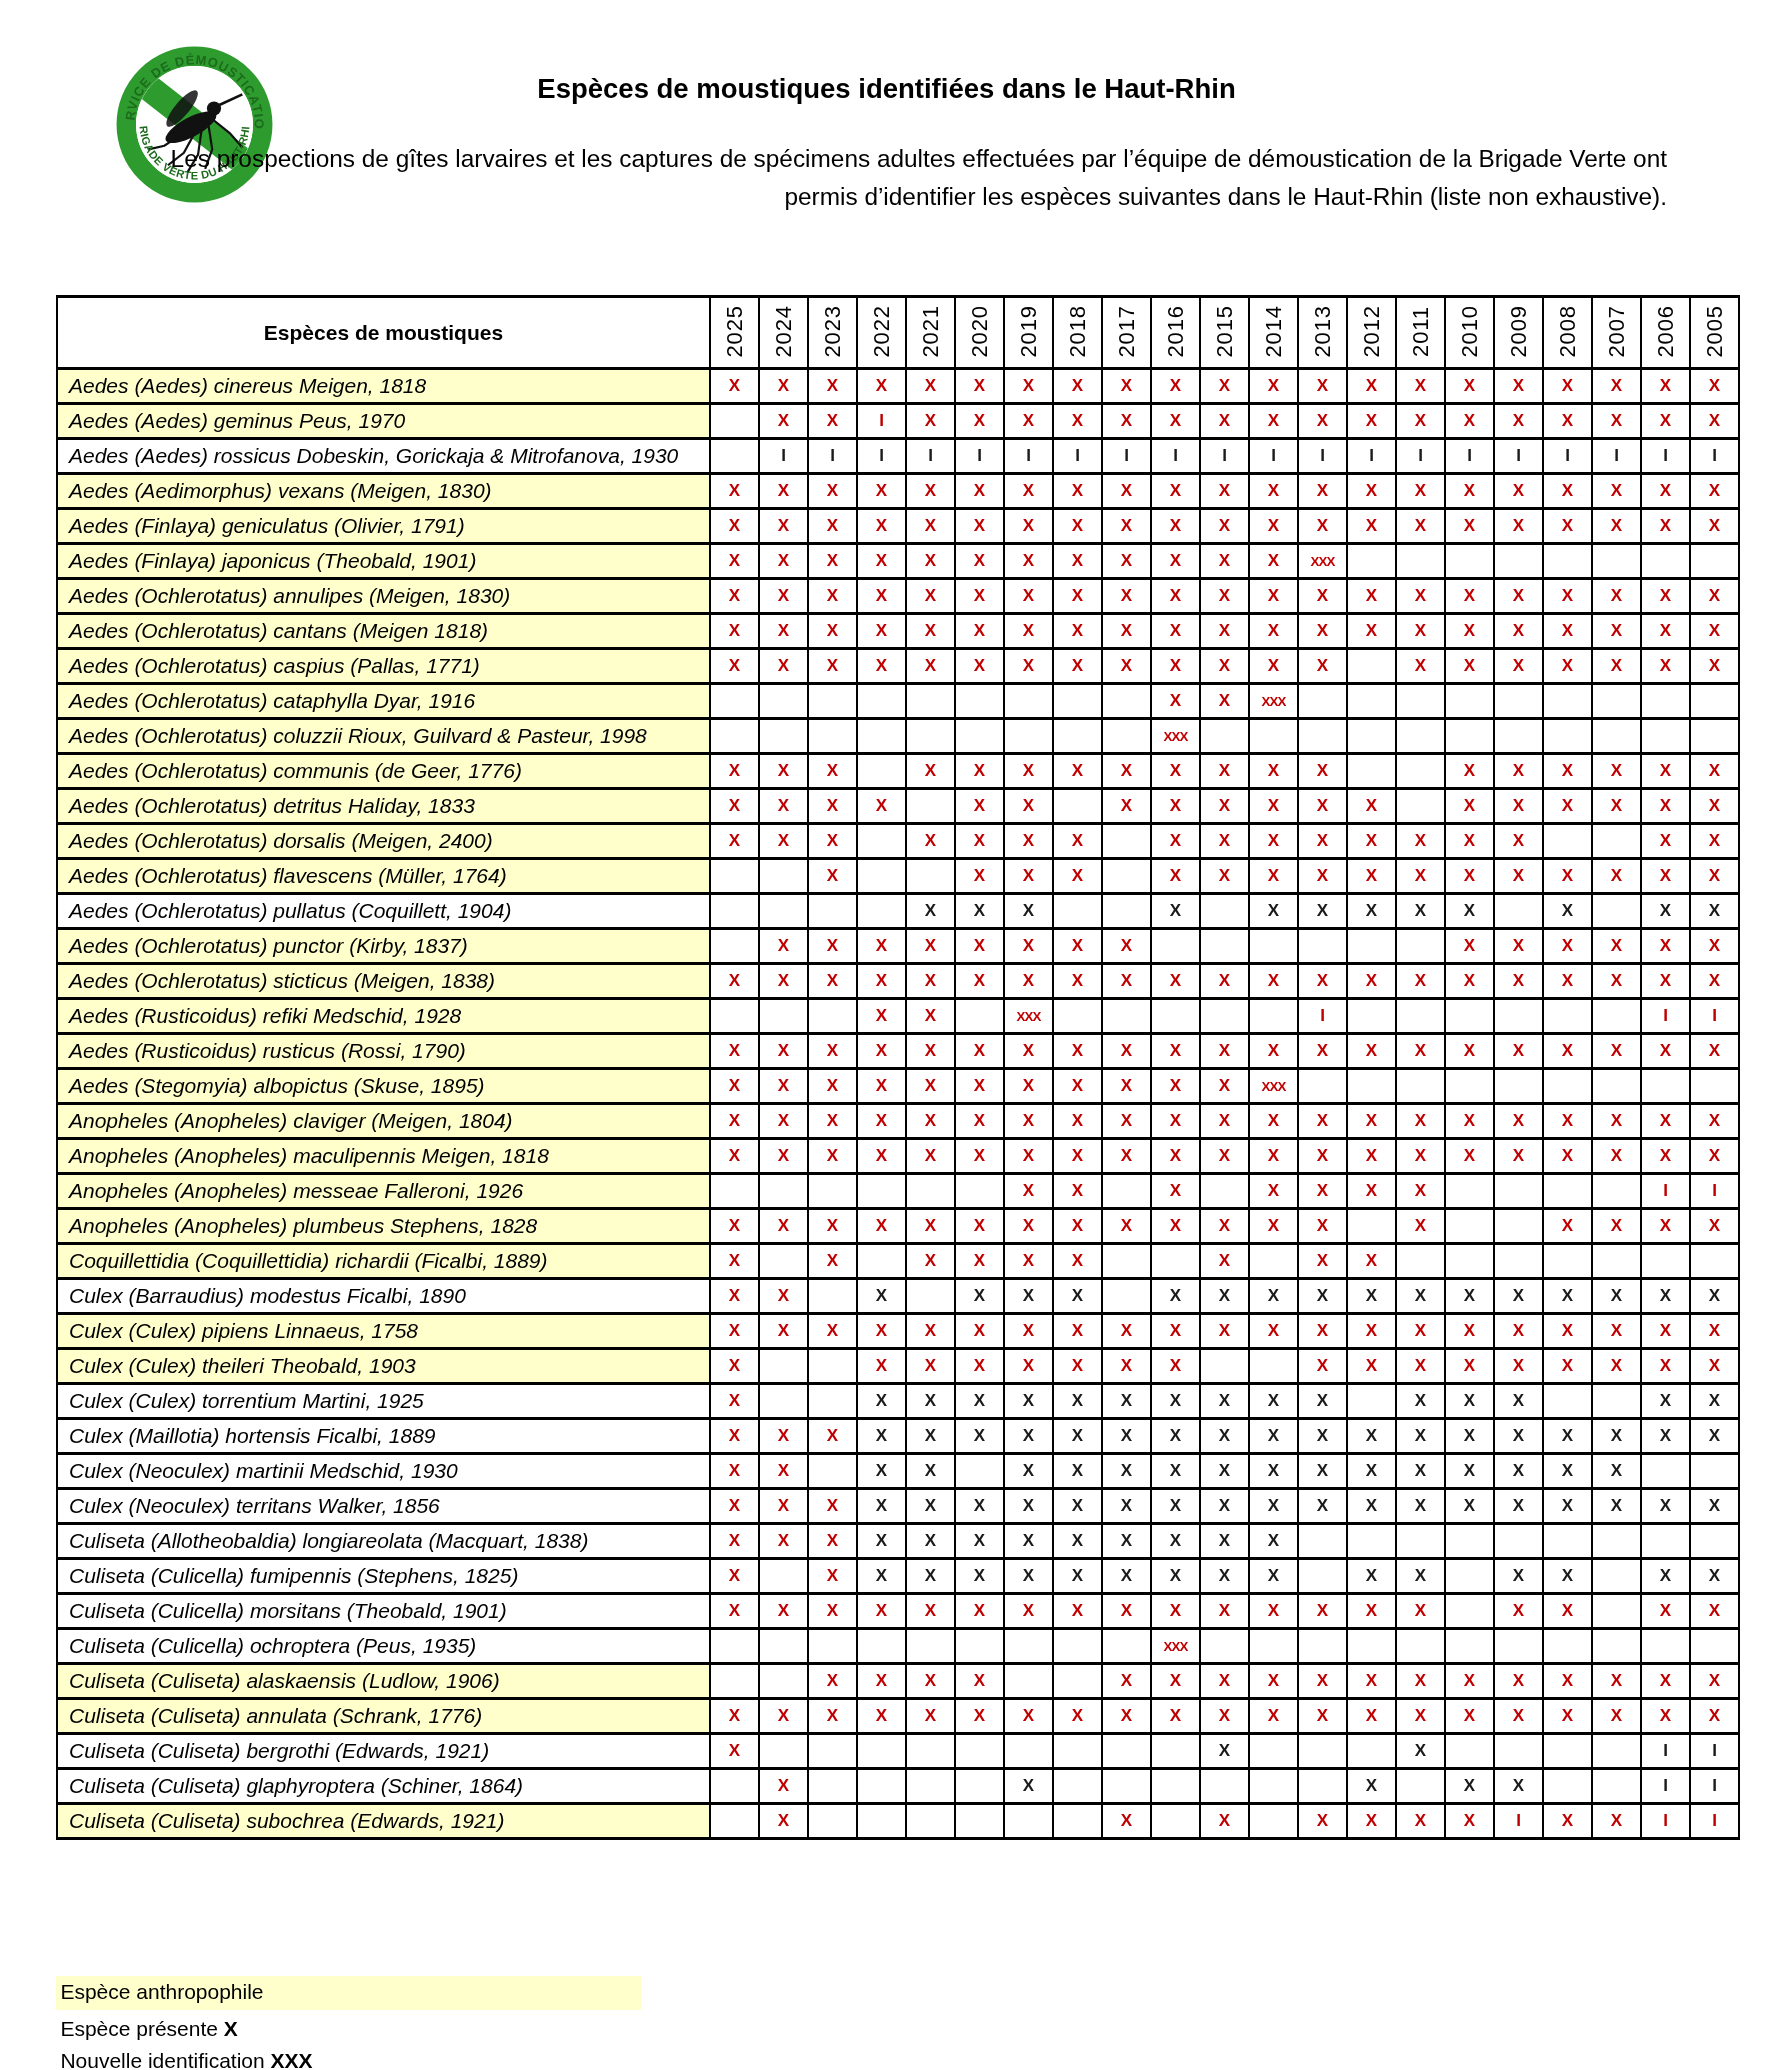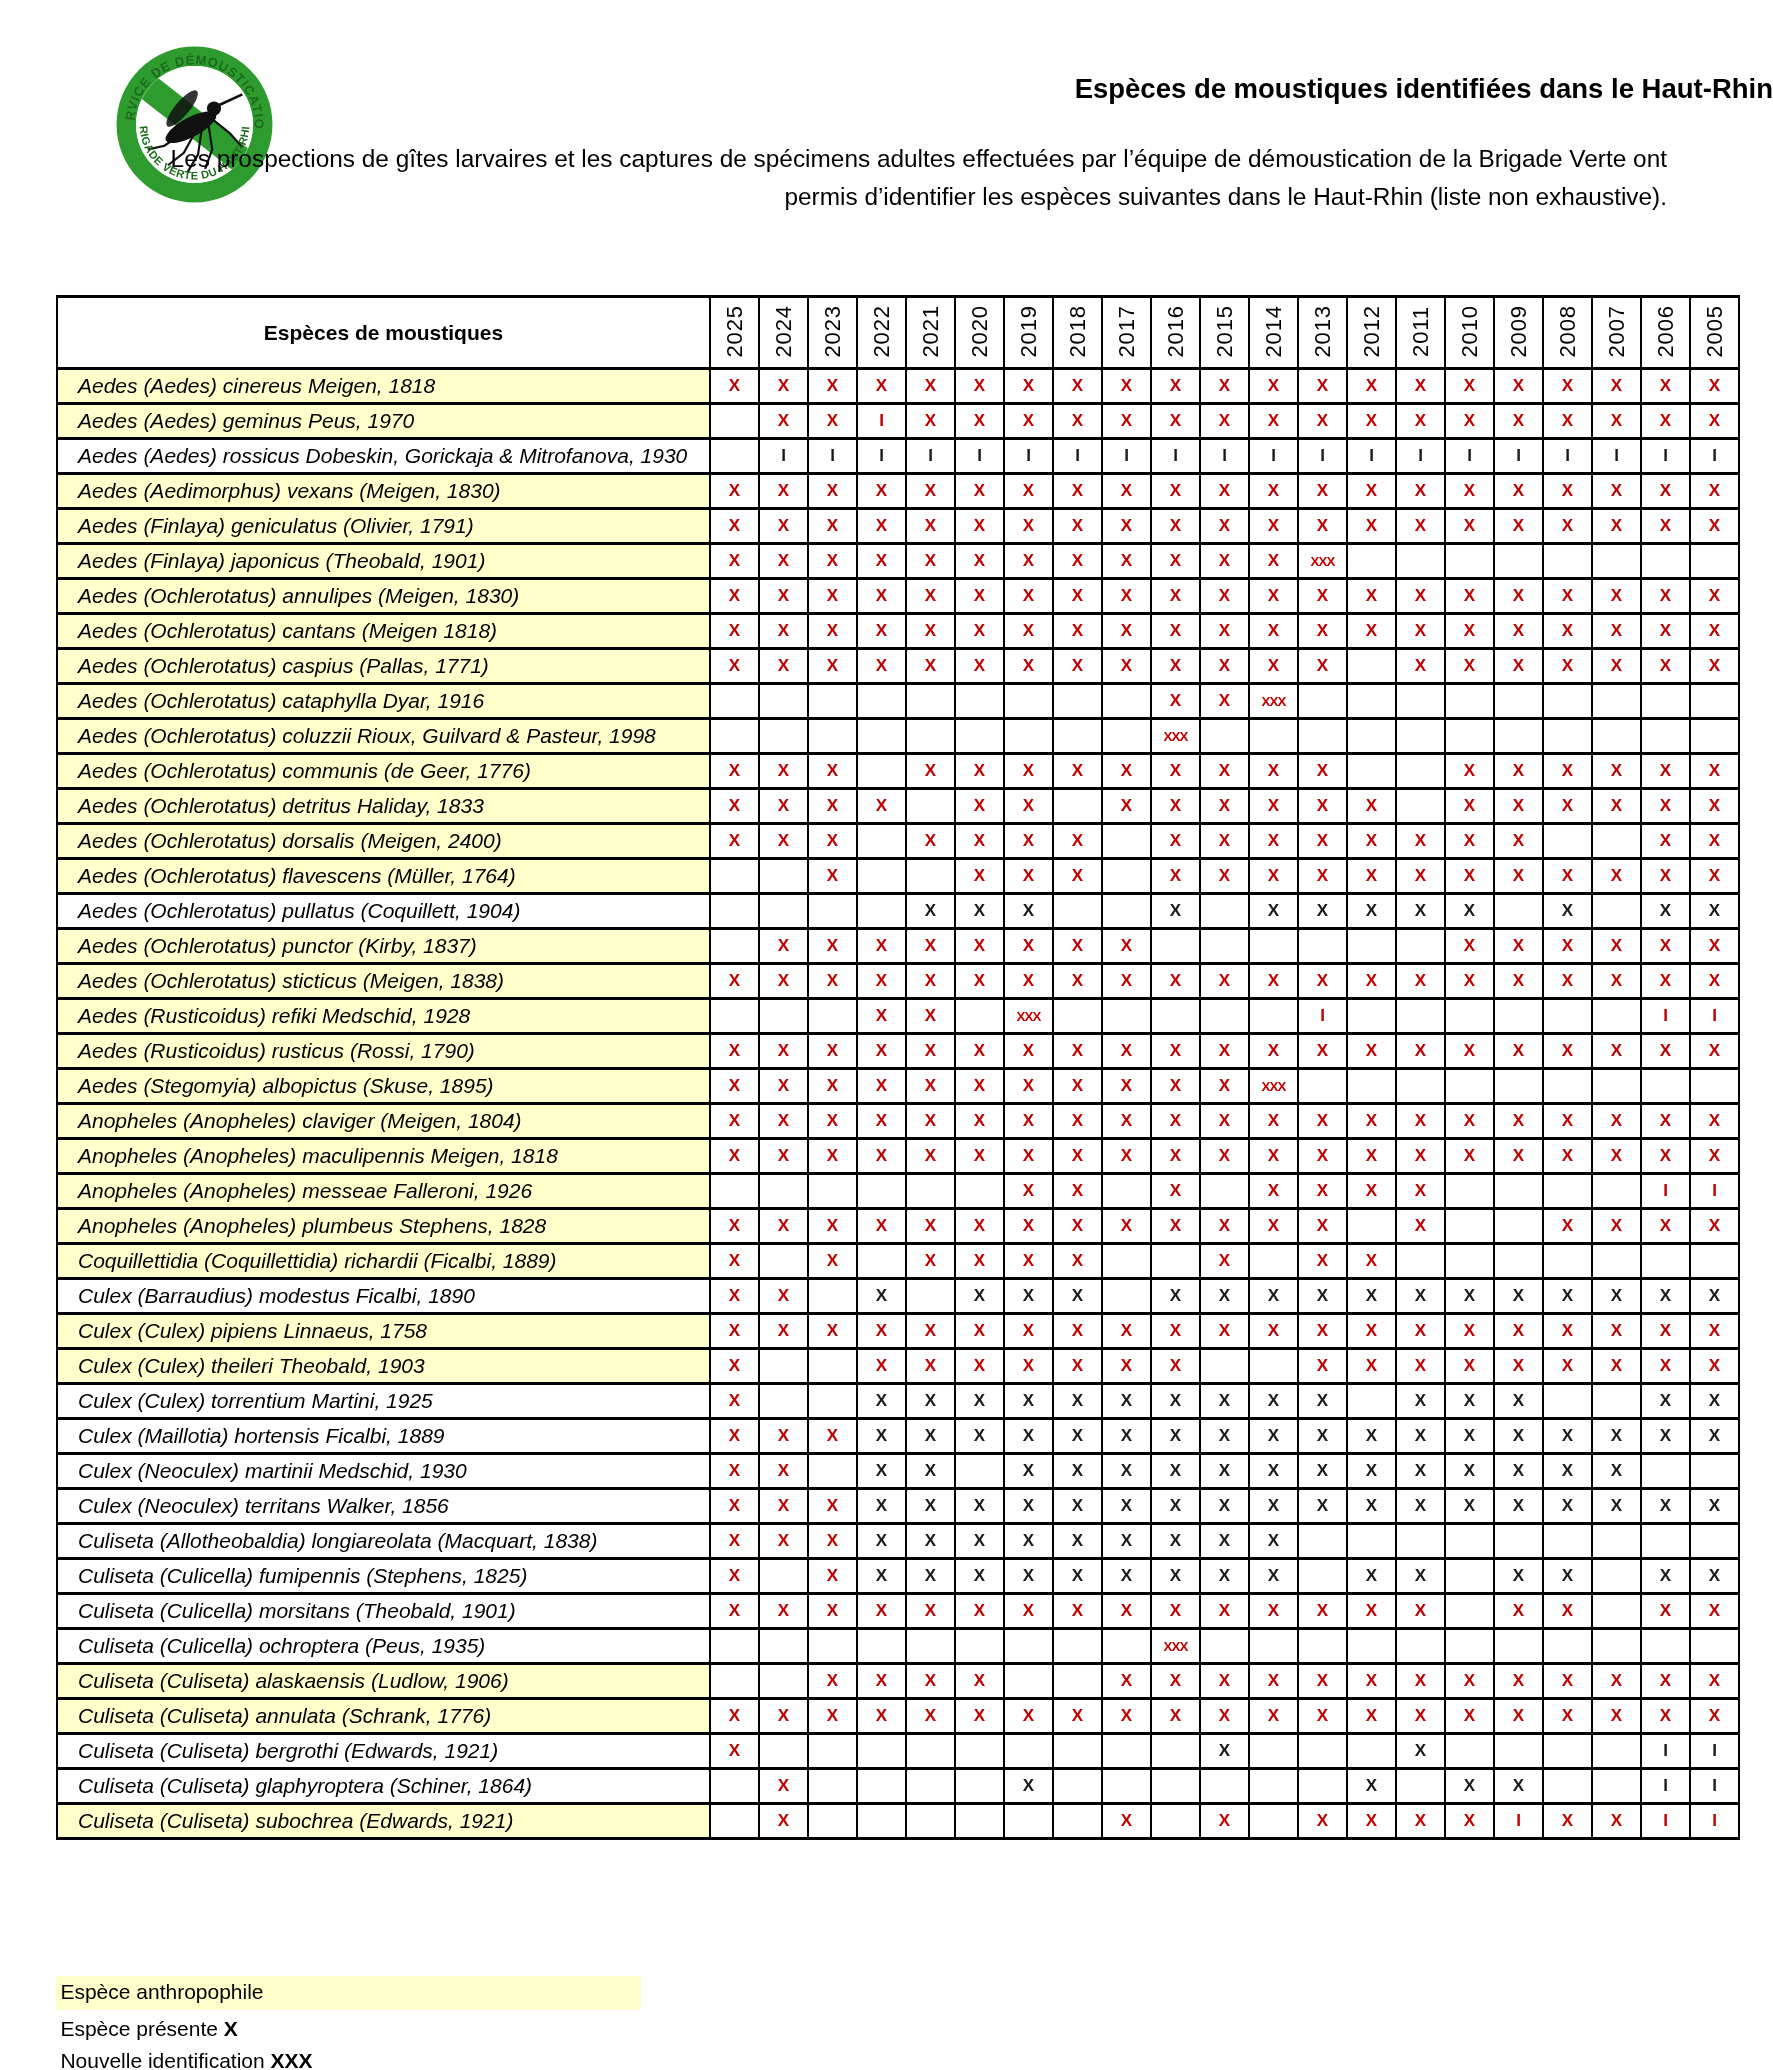--- a/index.html
+++ b/index.html
@@ -1,36 +1,36 @@
 <!DOCTYPE html>
 <html style="font-size:14px"><head>
 <meta charset="utf-8">
 <style>
   html,body{margin:0;padding:0;background:#fff;}
   #page{position:relative;width:1773px;height:2070px;background:#ffffff;
         font-family:"Liberation Sans",sans-serif;color:#000;overflow:hidden;}
   
   #logo{position:absolute;left:113px;top:43px;width:163px;height:163px;}
-  #title{position:absolute;left:0;top:73px;width:1773px;text-align:right;
+  #title{position:absolute;left:0;top:73px;width:1773px;text-align:center;
          font-size:27.5px;font-weight:bold;letter-spacing:0px;}
   #intro{position:absolute;left:106px;top:140px;width:1561px;text-align:right;
          font-size:24.4px;line-height:38px;}
   
   table#sp{position:absolute;left:56px;top:295px;border-collapse:collapse;
            table-layout:fixed;width:1682px;}
   #sp th,#sp td{border:solid #000;border-width:3.5px 2.7px;padding:0;overflow:hidden;white-space:nowrap;}
   #sp col.namecol{width:653px;}
   #sp col.yearcol{width:49px;}
   #sp thead th{height:69px;vertical-align:middle;background:#fff;}
   #sp th.sphead{font-size:21px;font-weight:bold;text-align:center;font-style:normal;}
   #sp th.year{text-align:center;}
   #sp th.year span{display:inline-block;writing-mode:vertical-rl;transform:rotate(180deg);
                    font-size:22px;font-weight:400;letter-spacing:0.9px;}
   #sp td{height:32px;}
-  #sp td.name{font-size:21px;font-style:italic;padding-left:20px;background:#fff;}
+  #sp td.name{font-size:21px;font-style:italic;padding-left:11px;background:#fff;}
   #sp td.name.hl{background:#ffffcc;}
   #sp td.mark{text-align:center;vertical-align:middle;}
   #sp td.mark span{font-weight:bold;font-size:17px;}
   #sp td.mark span.red{color:#c00000;}
   #sp td.mark span.blk{color:#1a1a1a;}
   #sp td.mark span.xxx{font-size:13.3px;letter-spacing:-0.9px;}
   
   #legend{position:absolute;left:56px;top:1976px;width:798px;font-size:21px;}
   #legend .lg-hl{background:#ffffcc;width:581px;padding:4.4px 0 5.3px 4.4px;margin-bottom:3.5px;}
   #legend .lg-line{padding:3.5px 0 4.4px 4.4px;}

